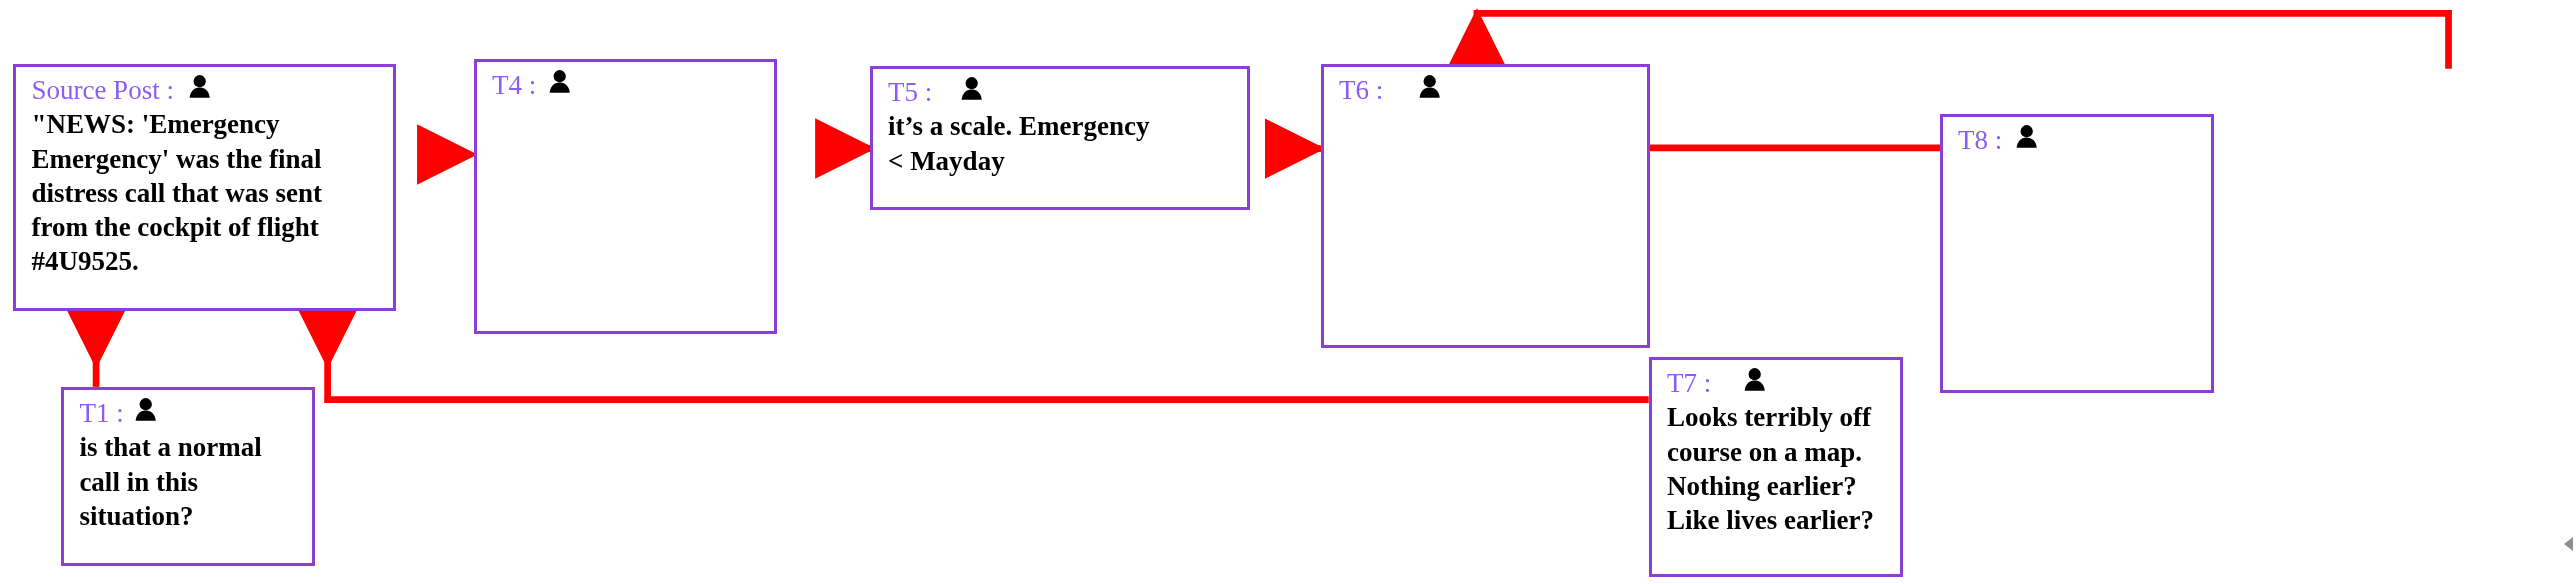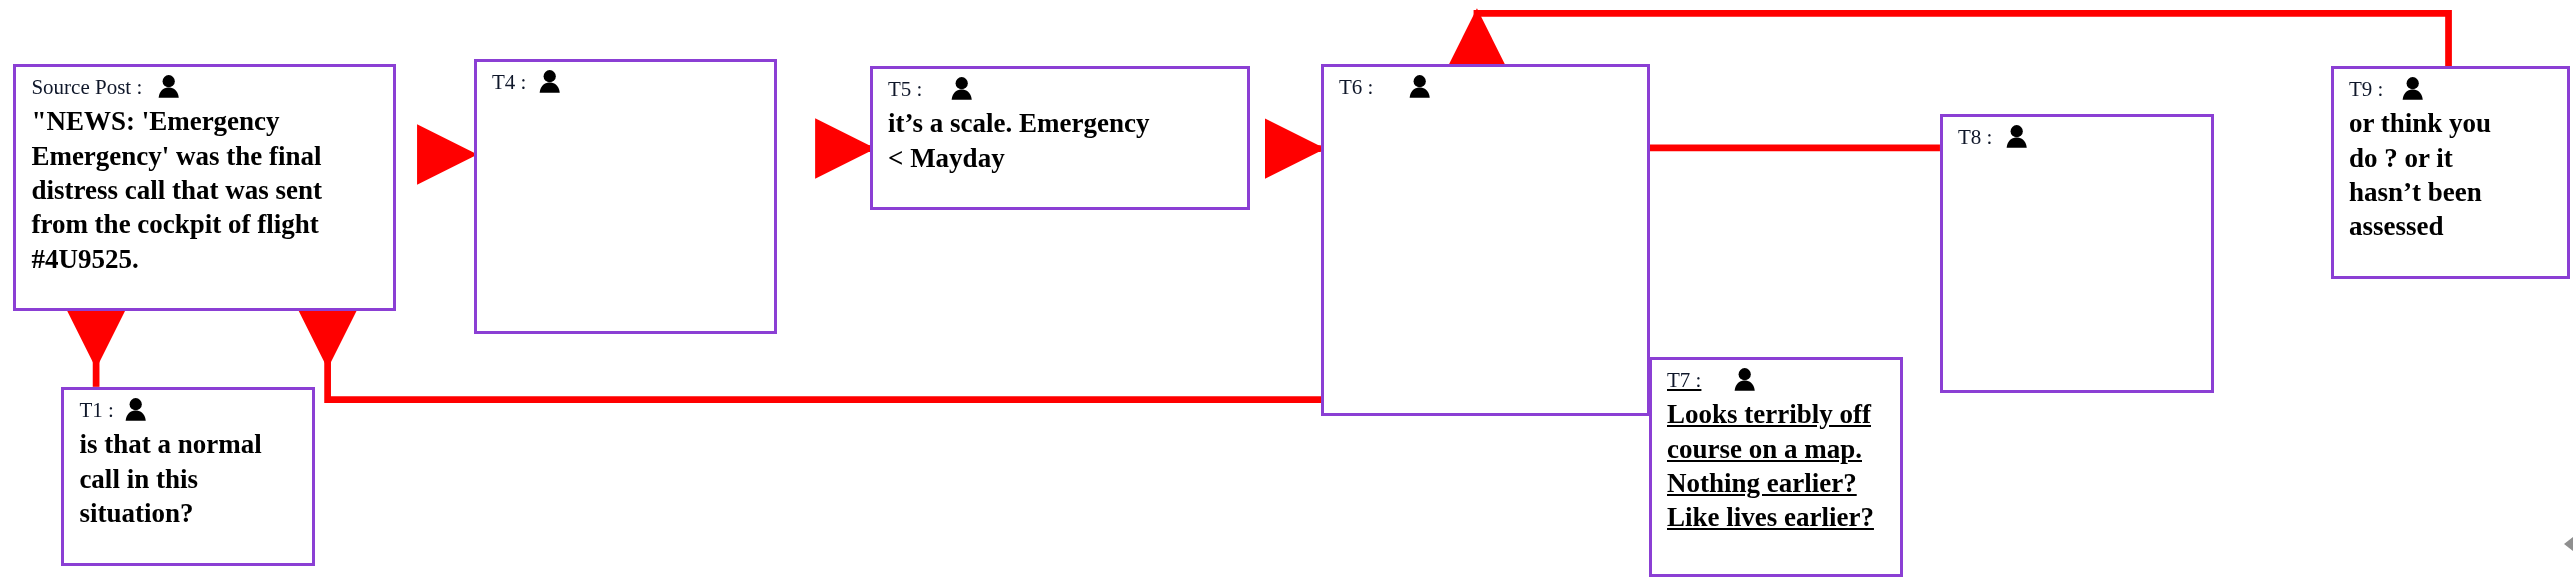--- a/index.html
+++ b/index.html
@@ -26,23 +26,23 @@
     padding:9px 12px 7.5px 15px;
   }
   .node-head{
     display:flex;
     align-items:flex-start;
     line-height:1.0;
     margin-bottom:3px;
     white-space:nowrap;
   }
   .node-label{
-    color:#0f172a;
+    color:#8b5cf6;
     font-weight:400;
-    font-size:21px;
+    font-size:27px;
     line-height:1.05;
   }
   .avatar-icon{
     display:inline-block;
     margin-left:19.4px;
     position:relative;
     top:-3px;
   }
   .avatar-icon svg{display:block;}
   .node-body{
@@ -158,21 +158,21 @@
               <circle cx="17" cy="11" r="8.2" fill="#000"></circle>
               <path d="M3.5 33 C4.5 22.5 12 19.5 17 19.5 C22 19.5 29.5 22.5 30.5 33 Z" fill="#000"></path>
             </svg>
         </span>
       </div>
       <div class="node-body">it’s a scale. Emergency
 &lt; Mayday</div>
     </div>
   </div>
 
-  <div class="node t6" style="left:1321px; top:64px; width:329px; height:352px;">
+  <div class="node t6" style="left:1321px; top:64px; width:329px; height:284px;">
     <div class="node-inner">
       <div class="node-head">
         <span class="node-label">T6 :</span>
         <span class="avatar-icon">
           <svg width="25.4" height="25.4" viewBox="0 0 34 34">
               <circle cx="17" cy="11" r="8.2" fill="#000"></circle>
               <path d="M3.5 33 C4.5 22.5 12 19.5 17 19.5 C22 19.5 29.5 22.5 30.5 33 Z" fill="#000"></path>
             </svg>
         </span>
       </div>
@@ -186,56 +186,39 @@
         <span class="avatar-icon">
           <svg width="25.4" height="25.4" viewBox="0 0 34 34">
               <circle cx="17" cy="11" r="8.2" fill="#000"></circle>
               <path d="M3.5 33 C4.5 22.5 12 19.5 17 19.5 C22 19.5 29.5 22.5 30.5 33 Z" fill="#000"></path>
             </svg>
         </span>
       </div>
     </div>
   </div>
 
-  <div class="node t9" style="left:2331px; top:66px; width:239px; height:213px;">
-    <div class="node-inner">
-      <div class="node-head">
-        <span class="node-label">T9 :</span>
-        <span class="avatar-icon">
-          <svg width="25.4" height="25.4" viewBox="0 0 34 34">
-              <circle cx="17" cy="11" r="8.2" fill="#000"></circle>
-              <path d="M3.5 33 C4.5 22.5 12 19.5 17 19.5 C22 19.5 29.5 22.5 30.5 33 Z" fill="#000"></path>
-            </svg>
-        </span>
-      </div>
-      <div class="node-body"> or think you
-do ? or it
-hasn’t been
-assessed</div>
-    </div>
-  </div>
 
   <div class="node t1" style="left:13.4px; top:387px; width:254px; height:179px;margin-left:48px;">
     <div class="node-inner">
       <div class="node-head">
         <span class="node-label">T1 :</span>
         <span class="avatar-icon">
           <svg width="25.4" height="25.4" viewBox="0 0 34 34">
               <circle cx="17" cy="11" r="8.2" fill="#000"></circle>
               <path d="M3.5 33 C4.5 22.5 12 19.5 17 19.5 C22 19.5 29.5 22.5 30.5 33 Z" fill="#000"></path>
             </svg>
         </span>
       </div>
       <div class="node-body">is that a normal
 call in  this
 situation?</div>
     </div>
   </div>
 
-  <div class="node t7" style="left:1649px; top:357px; width:254px; height:220px;text-decoration:underline;">
+  <div class="node t7" style="left:1649px; top:357px; width:254px; height:220px;">
     <div class="node-inner">
       <div class="node-head">
         <span class="node-label">T7 :</span>
         <span class="avatar-icon">
           <svg width="25.4" height="25.4" viewBox="0 0 34 34">
               <circle cx="17" cy="11" r="8.2" fill="#000"></circle>
               <path d="M3.5 33 C4.5 22.5 12 19.5 17 19.5 C22 19.5 29.5 22.5 30.5 33 Z" fill="#000"></path>
             </svg>
         </span>
       </div>

